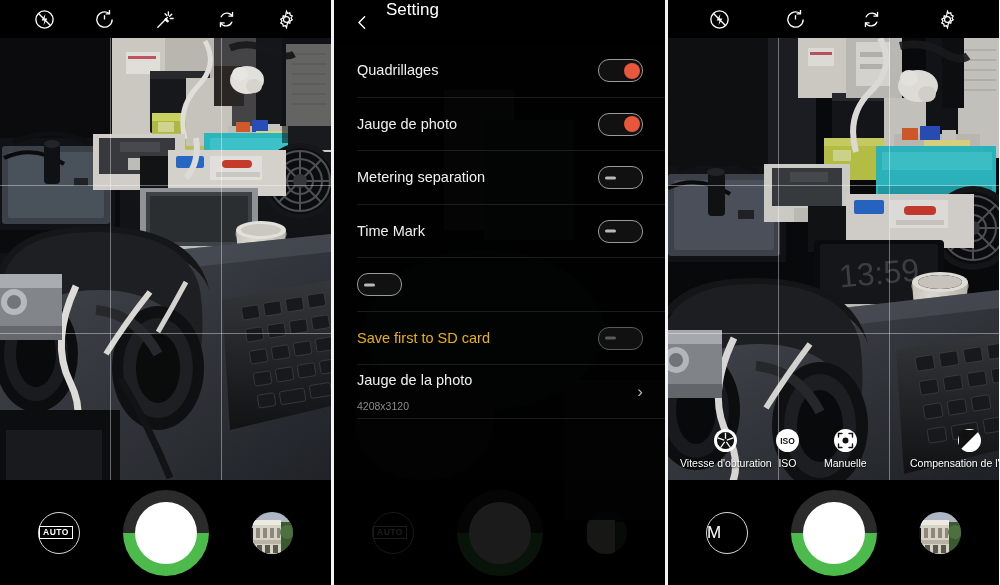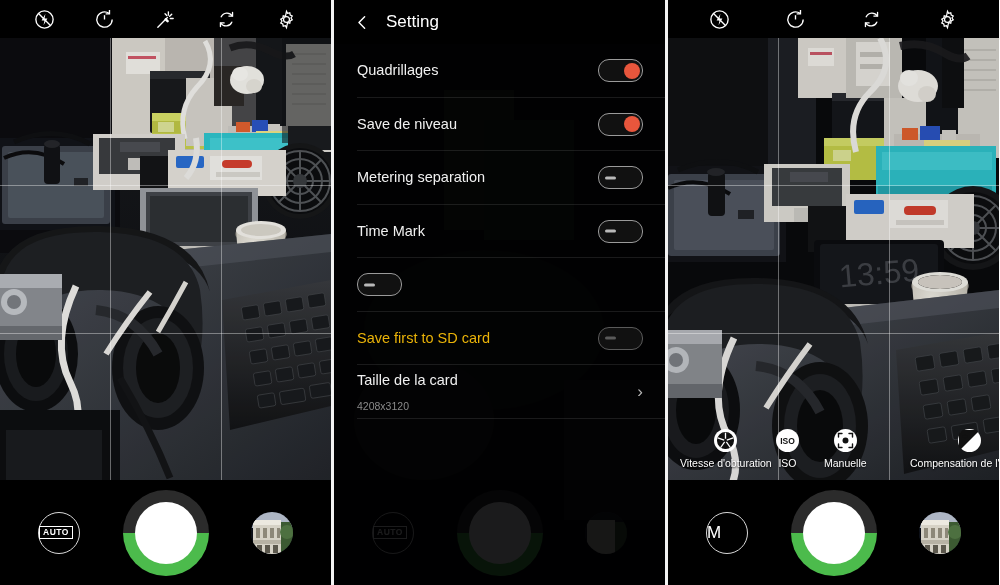--- a/index.html
+++ b/index.html
@@ -137,21 +137,21 @@
   
   .settings-bg { position: absolute; inset: 0; overflow: hidden; }
   .settings-scrim {
     position: absolute; inset: 0;
     background: rgba(0,0,0,0.86);
     z-index: 2;
   }
   .settings-header {
     position: absolute; top: 0; left: 0; right: 0;
     height: 44px; background: #000;
-    display: flex; align-items: center;
+    display: flex; 
     z-index: 5;
   }
   .settings-header .back-ico {
     width: 40px; display:flex; align-items:center; justify-content:center;
     color: #fff; margin-left: 8px;
   }
   .settings-header .back-ico svg { width: 17px; height: 17px; display:block; }
   .settings-header .title {
     color: #fff; font-size: 17px; margin-left: 4px;
   }
@@ -483,21 +483,21 @@
         <div class="labels">
           <div class="slabel">Quadrillages</div>
         </div>
         <div class="toggle on">
           <div class="knob-on"></div>
         </div>
       </div>
 
       <div class="srow">
         <div class="labels">
-          <div class="slabel">Save de niveau</div>
+          <div class="slabel">Jauge de photo</div>
         </div>
         <div class="toggle on">
           <div class="knob-on"></div>
         </div>
       </div>
 
       <div class="srow">
         <div class="labels">
           <div class="slabel">Metering separation</div>
         </div>
@@ -525,21 +525,21 @@
         <div class="labels">
           <div class="slabel">Save first to SD card</div>
         </div>
         <div class="toggle dim">
           <div class="knob-off"></div>
         </div>
       </div>
 
       <div class="srow">
         <div class="labels">
-          <div class="slabel">Taille de la card</div>
+          <div class="slabel">Jauge de la photo</div>
           <div class="ssub">4208x3120</div>
         </div>
         <div class="chev-right">›</div>
       </div>
 
     </div>
 
     <div class="bottombar dimmed">
       <div class="mode-btn">
         <span class="auto-lbl">AUTO</span>

